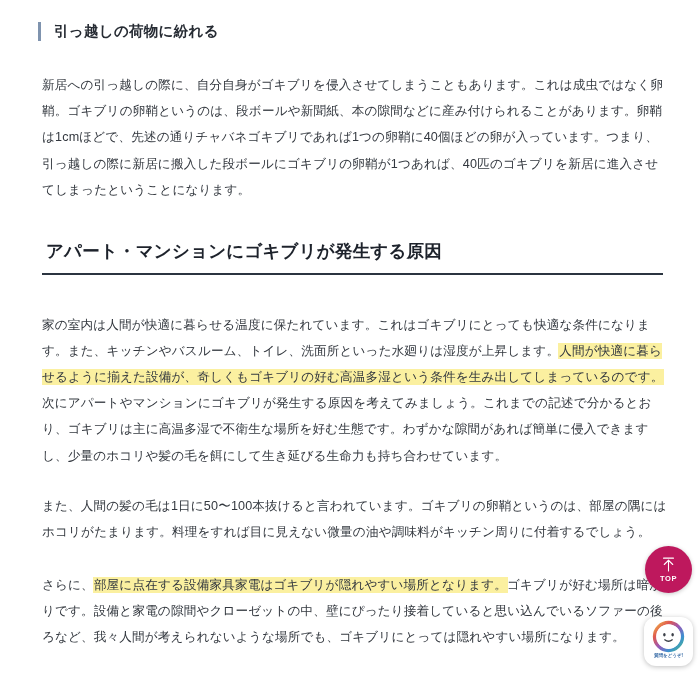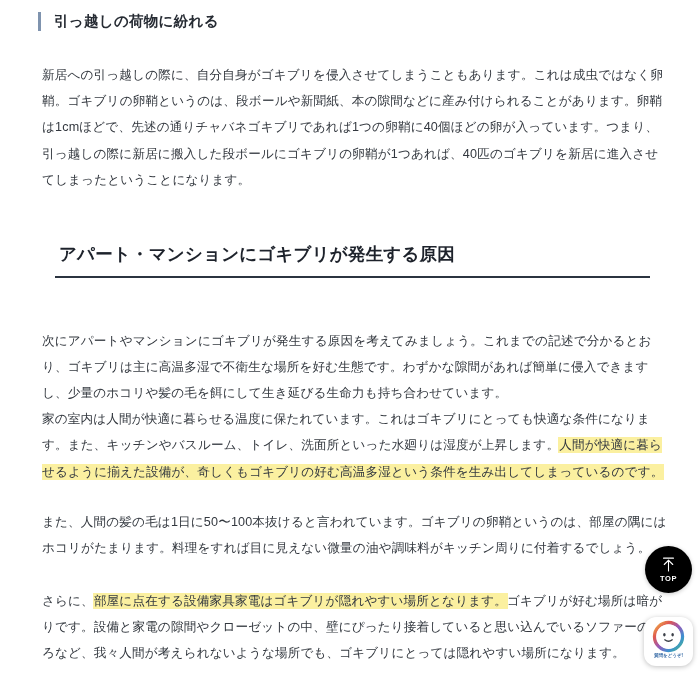--- a/index.html
+++ b/index.html
@@ -21,42 +21,42 @@
     height: 700px;
     box-sizing: border-box;
     padding: 0 33px 0 38px;
   }
 
   
   .h3-block {
     display: flex;
     align-items: center;
     margin: 0;
-    padding-top: 7px;
+    padding-top: 17px;
     height: 29px;
   }
   .h3-bar {
     width: 3px;
     height: 19px;
     background: #7f93ae;
     margin-right: 13px;
     flex: 0 0 auto;
     border-radius: 0;
   }
   .h3-text {
     font-size: 14.5px;
     font-weight: bold;
     letter-spacing: 0.3px;
     color: #262b33;
     line-height: 1;
   }
 
   
   .h2-block {
-    margin: 17px;
+    margin: 4px;
     padding-top: 0;
   }
   .h2-text {
     font-size: 17.5px;
     font-weight: bold;
     color: #1d222b;
     letter-spacing: 0.2px;
     line-height: 1.35;
     padding-left: 4px;
   }
@@ -89,21 +89,21 @@
 
   
   .top-btn {
     position: absolute;
     right: 8px;
     left: auto;
     top: 546px;
     width: 47px;
     height: 47px;
     border-radius: 50%;
-    background: #000000;
+    background: #be185d;
     color: #ffffff;
     display: flex;
     flex-direction: column;
     align-items: center;
     justify-content: center;
     box-shadow: 0 1px 4px rgba(0,0,0,0.22);
     cursor: pointer;
   }
   .top-btn .arrow-wrap {
     display: block;
@@ -167,23 +167,23 @@
 
   <div class="sp-3"></div>
 
   <div class="h2-block">
     <div class="h2-text">アパート・マンションにゴキブリが発生する原因</div>
     <div class="h2-rule"></div>
   </div>
 
   <div class="sp-3"></div>
 
+  <p class="para"><span>家の室内は人間が快適に暮らせる温度に保たれています。これはゴキブリにとっても快適な条件になります。また、キッチンやバスルーム、トイレ、洗面所といった水廻りは湿度が上昇します。</span><span class="hl">人間が快適に暮らせるように揃えた設備が、奇しくもゴキブリの好む高温多湿という条件を生み出してしまっているのです。</span></p>
+
   <p class="para">次にアパートやマンションにゴキブリが発生する原因を考えてみましょう。これまでの記述で分かるとおり、ゴキブリは主に高温多湿で不衛生な場所を好む生態です。わずかな隙間があれば簡単に侵入できますし、少量のホコリや髪の毛を餌にして生き延びる生命力も持ち合わせています。</p>
-
-  <p class="para"><span>家の室内は人間が快適に暮らせる温度に保たれています。これはゴキブリにとっても快適な条件になります。また、キッチンやバスルーム、トイレ、洗面所といった水廻りは湿度が上昇します。</span><span class="hl">人間が快適に暮らせるように揃えた設備が、奇しくもゴキブリの好む高温多湿という条件を生み出してしまっているのです。</span></p>
 
   <div class="sp-5"></div>
 
   <p class="para">また、人間の髪の毛は1日に50〜100本抜けると言われています。ゴキブリの卵鞘というのは、部屋の隅にはホコリがたまります。料理をすれば目に見えない微量の油や調味料がキッチン周りに付着するでしょう。</p>
 
   <div class="sp-6"></div>
 
   <p class="para"><span>さらに、</span><span class="hl">部屋に点在する設備家具家電はゴキブリが隠れやすい場所となります。</span><span>ゴキブリが好む場所は暗がりです。設備と家電の隙間やクローゼットの中、壁にぴったり接着していると思い込んでいるソファーの後ろなど、我々人間が考えられないような場所でも、ゴキブリにとっては隠れやすい場所になります。</span></p>
 
   <div class="sp-3"></div>

